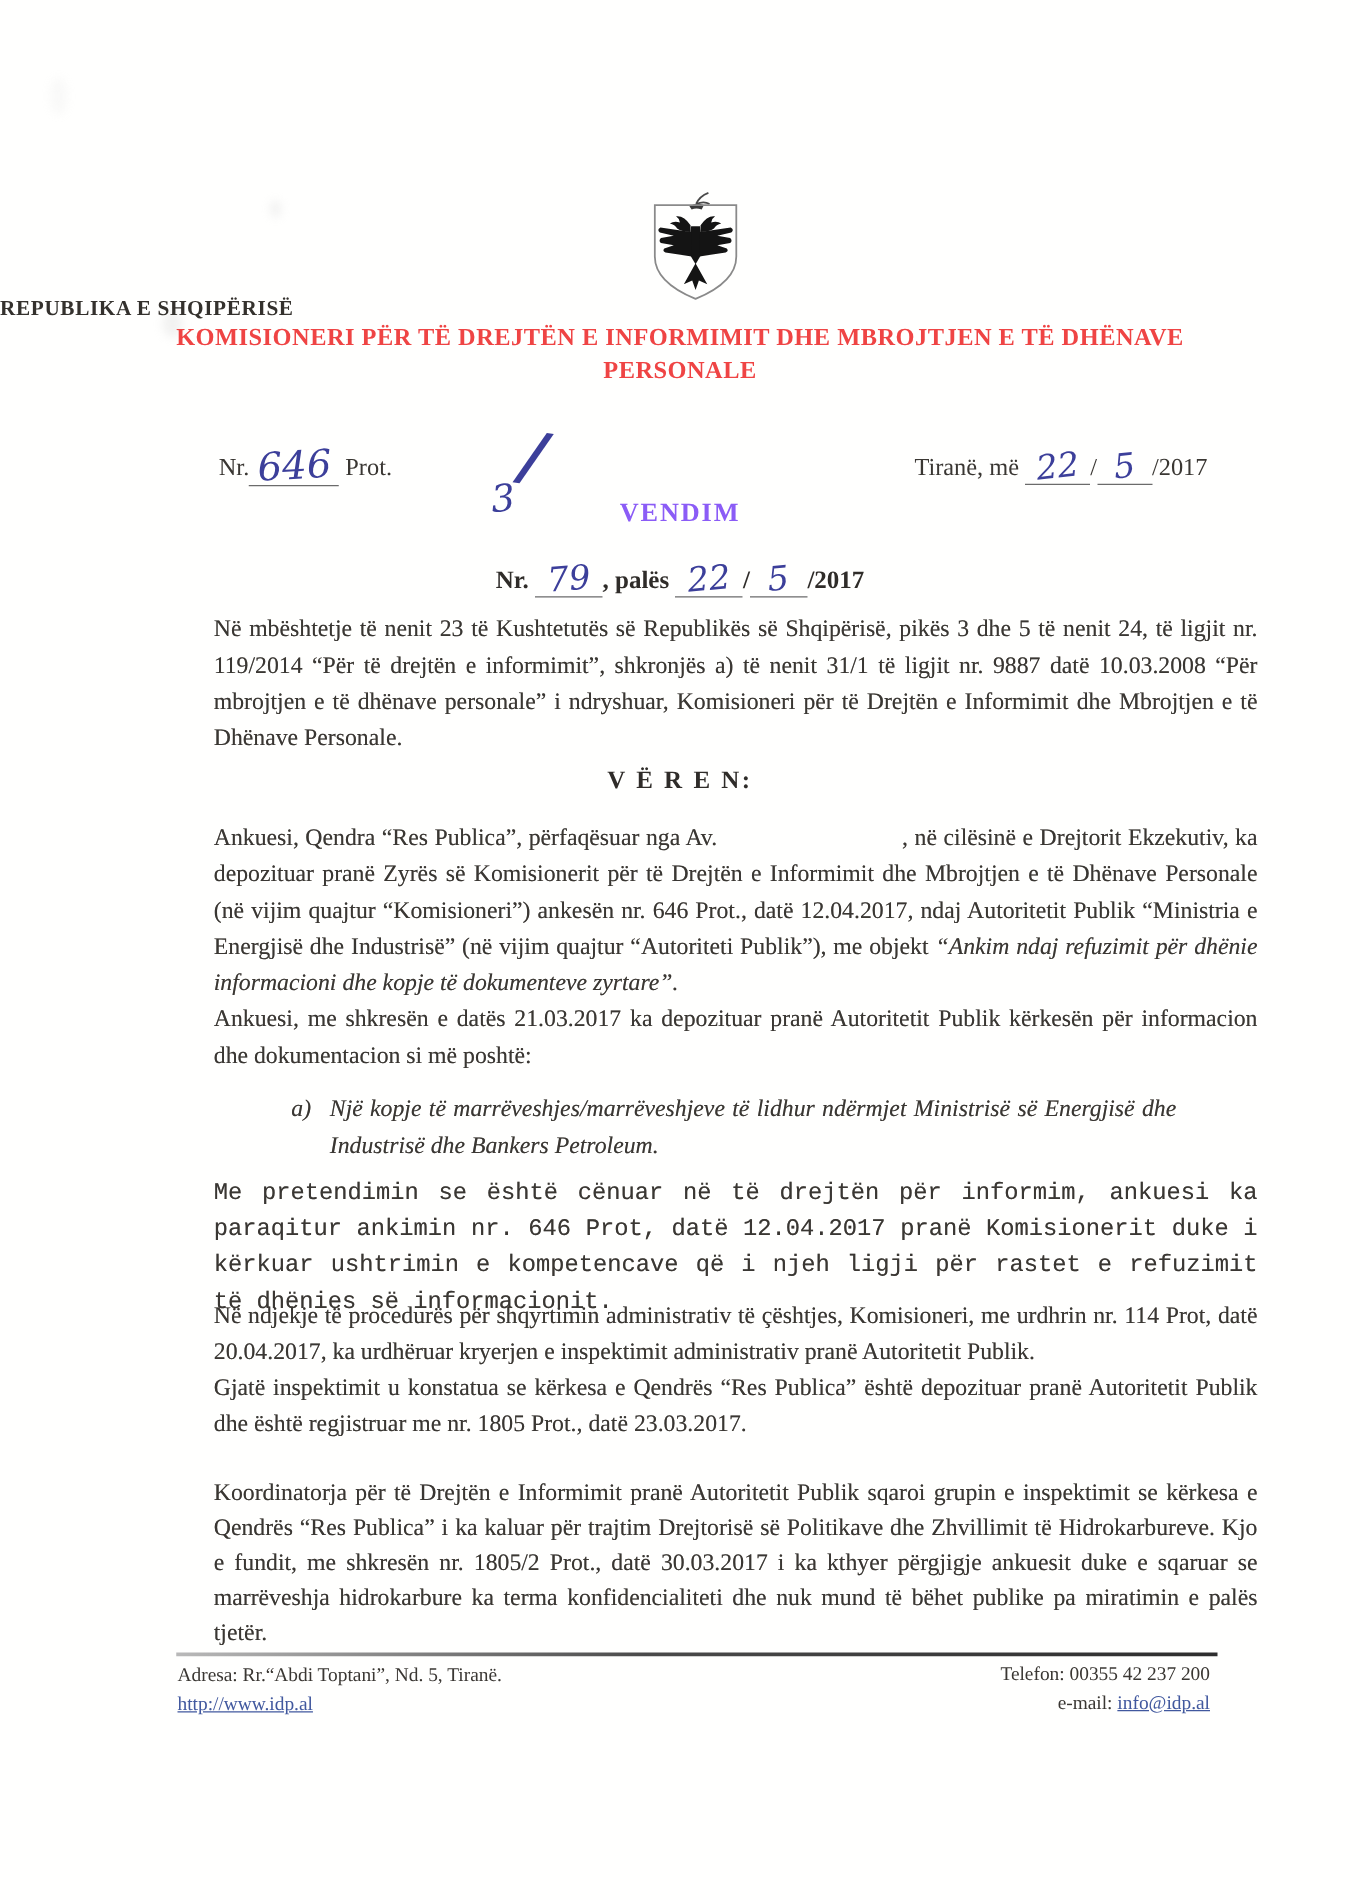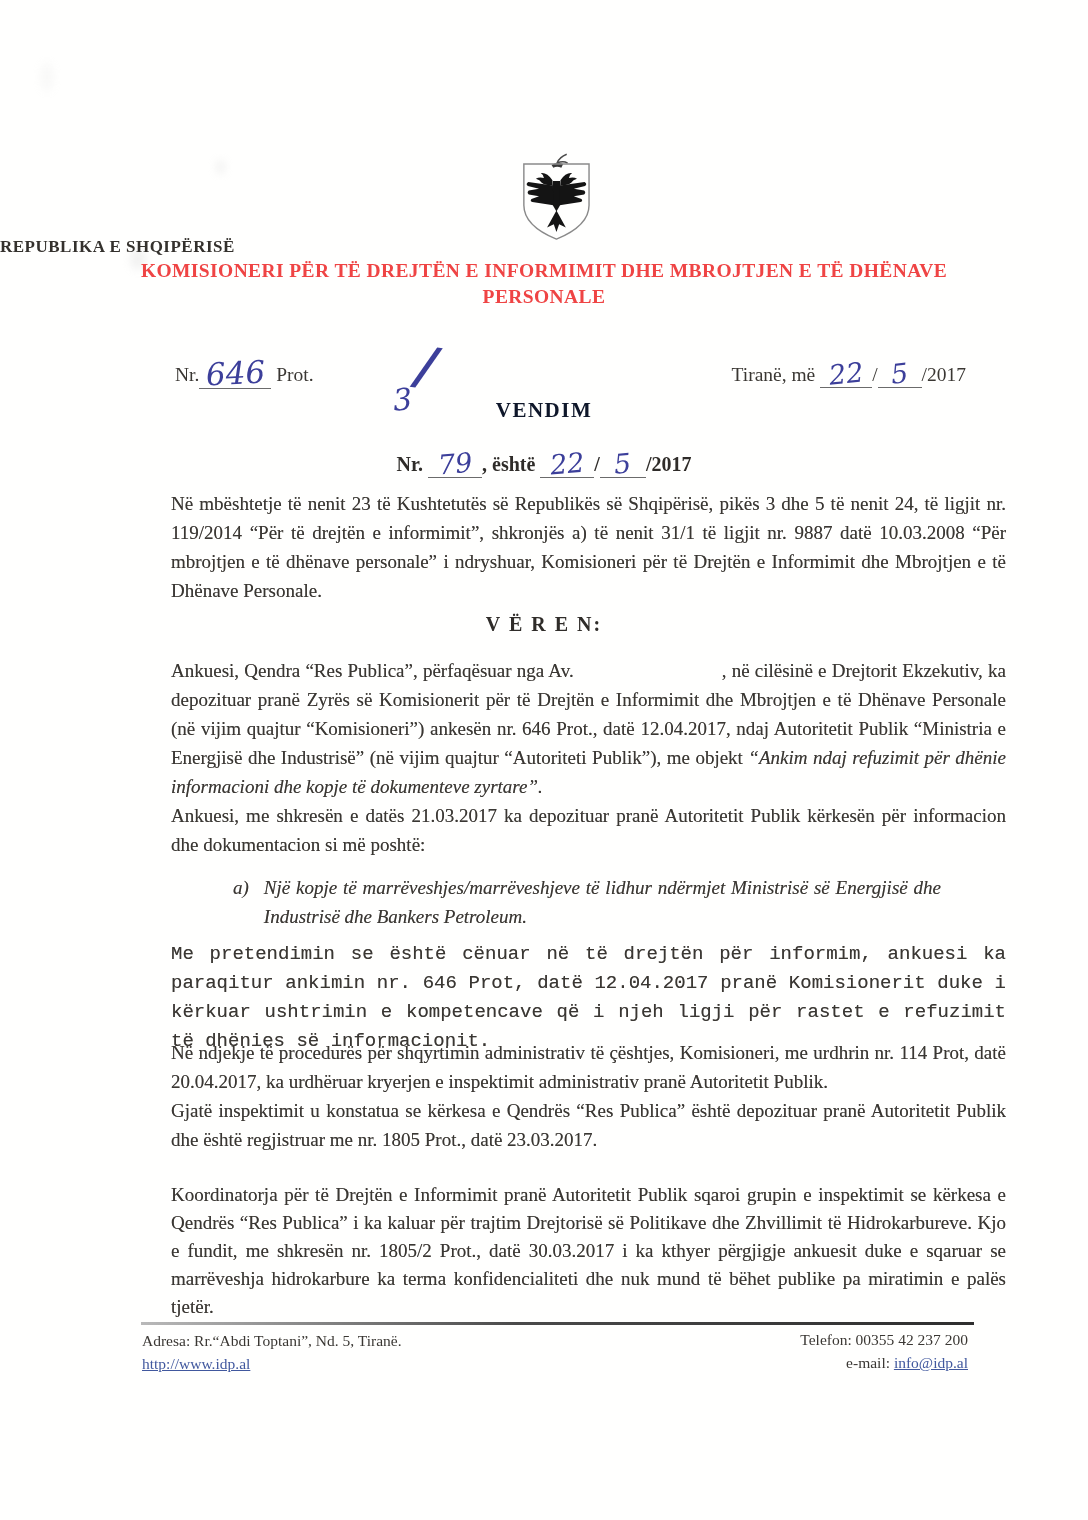--- a/index.html
+++ b/index.html
@@ -50,21 +50,21 @@
   .hand.sub-num { position:absolute; left:218px; top:30px; font-size:30px; transform:rotate(-5deg); }
 
   .proto-right { position:absolute; right:122px; top:356px; font-size:19.5px; }
   .proto-right .blank.day { min-width:52px; }
   .proto-right .blank.month { min-width:44px; }
   .proto-right .hand { font-size:27px; display:inline-block; transform:translateY(2px) rotate(-6deg); }
 
   
   .vendim {
     position:absolute; top:398px; left:0; width:100%; text-align:center;
-    font-weight:bold; font-size:21px; letter-spacing:1.5px; color:#0f172a;
+    font-weight:bold; font-size:21px; letter-spacing:1.5px; color:#8b5cf6;
   }
   .decision-line {
     position:absolute; top:446px; left:0; width:100%; text-align:center;
     font-weight:bold; font-size:20px; color:#2f2c29;
   }
   .decision-line .blank.nr { min-width:54px; }
   .decision-line .blank.day { min-width:54px; }
   .decision-line .blank.month { min-width:46px; }
   .decision-line .hand { font-size:27px; font-weight:normal; display:inline-block; transform:translateY(2px) rotate(-5deg); }
 
@@ -138,21 +138,21 @@
 
   <div class="proto-right">
     <span>Tiranë, më</span>
     <span class="blank day"><span class="hand">22</span></span><span>/</span><span class="blank month"><span class="hand">5</span></span><span>/2017</span>
   </div>
 
   <div class="vendim">VENDIM</div>
 
   <div class="decision-line">
     <span>Nr.</span>
-    <span class="blank nr"><span class="hand">79</span></span><span>, është</span>
+    <span class="blank nr"><span class="hand">79</span></span><span>, palës</span>
     <span class="blank day"><span class="hand">22</span></span><span>/</span><span class="blank month"><span class="hand">5</span></span><span>/2017</span>
   </div>
 
   <div class="par p1">Në mbështetje të nenit 23 të Kushtetutës së Republikës së Shqipërisë,  pikës 3 dhe 5 të nenit 24, të ligjit nr. 119/2014 “Për të drejtën e informimit”, shkronjës a) të nenit 31/1 të ligjit nr. 9887 datë 10.03.2008 “Për mbrojtjen e të dhënave personale” i ndryshuar, Komisioneri për të Drejtën e Informimit dhe Mbrojtjen e të Dhënave Personale.</div>
 
   <div class="veren">V Ë R E N:</div>
 
   <div class="par p2"><span>Ankuesi, Qendra “Res Publica”, përfaqësuar nga Av.</span><span class="redact-gap"></span><span>, në cilësinë e Drejtorit Ekzekutiv, ka depozituar pranë Zyrës së Komisionerit për të Drejtën e Informimit dhe Mbrojtjen e të Dhënave Personale (në vijim quajtur “Komisioneri”) ankesën nr. 646 Prot., datë 12.04.2017, ndaj Autoritetit Publik “Ministria e Energjisë dhe Industrisë” (në vijim quajtur “Autoriteti Publik”), me objekt </span><span class="italic">“Ankim ndaj refuzimit për dhënie informacioni dhe kopje të dokumenteve zyrtare”.</span><br>
   <span>Ankuesi, me shkresën e datës 21.03.2017 ka depozituar pranë Autoritetit Publik kërkesën për informacion dhe dokumentacion si më poshtë:</span></div>
 

